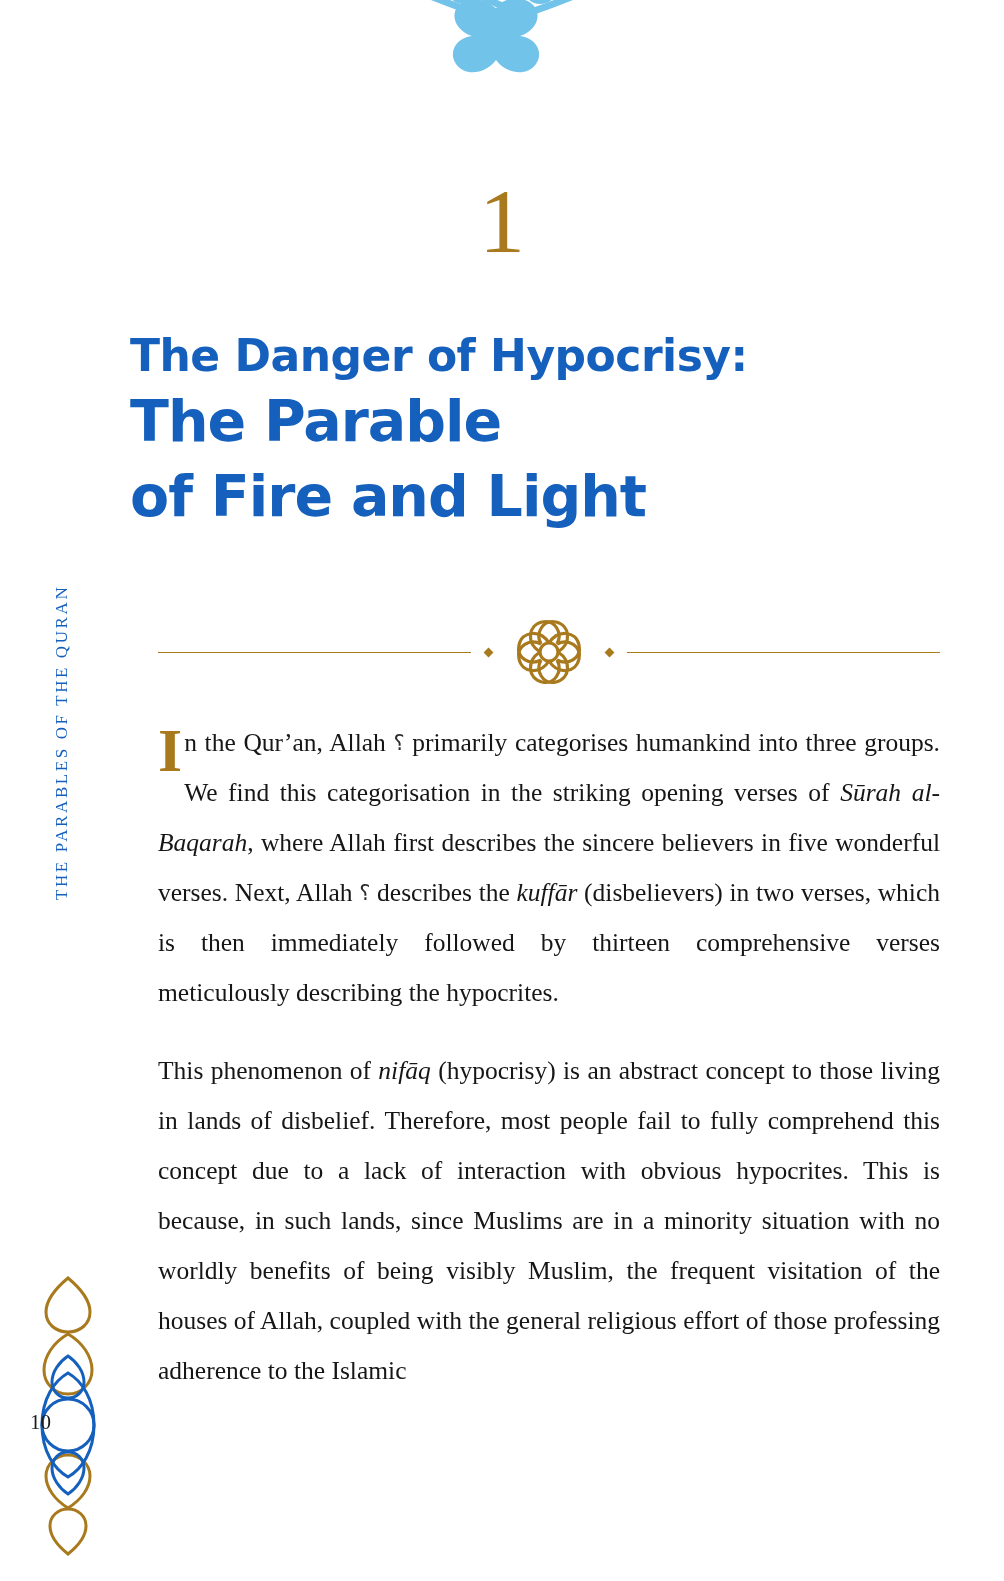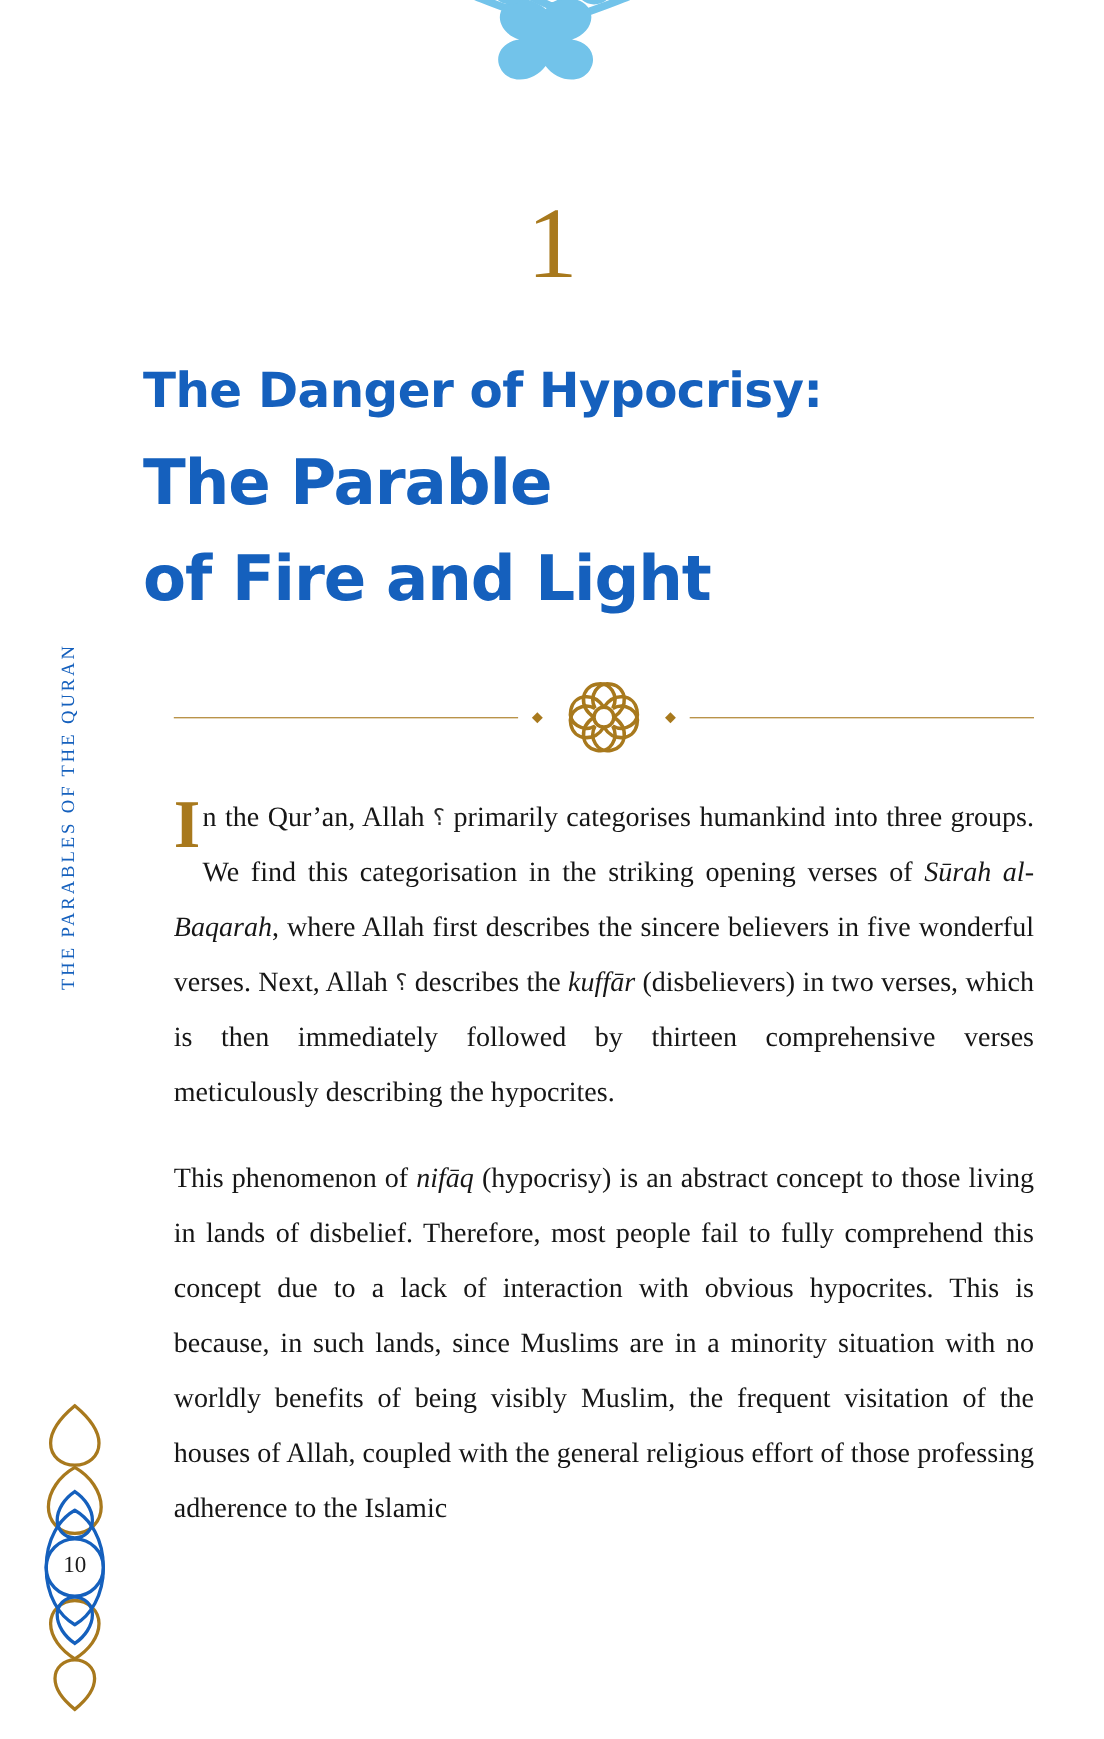--- a/index.html
+++ b/index.html
@@ -58,21 +58,21 @@
     color: #1560bd;
     letter-spacing: -0.5px;
   }
   .title-line-2 {
     font-family: "DejaVu Sans", sans-serif;
     font-weight: bold;
     font-size: 57px;
     line-height: 1.26;
     color: #1560bd;
     letter-spacing: -1px;
-    margin-top: 22px;
+    margin-top: 4px;
   }
 
   
   .divider {
     position: absolute;
     top: 612px;
     left: 158px;
     width: 782px;
     height: 80px;
     display: flex;
@@ -155,21 +155,20 @@
     left: 30px;
     top: 1272px;
     width: 76px;
     height: 290px;
   }
   .page-medallion .num {
     position: absolute;
     left: 0;
     top: 138px;
     width: 76px;
-    text-align: center;
     font-family: "Liberation Serif", serif;
     font-size: 21px;
     color: #1a1a1a;
   }
 </style>
 </head>
 <body>
 
 <div class="top-ornament">
   <svg width="420" height="260" viewBox="0 0 420 260">
@@ -188,21 +187,21 @@
       <path d="M270 0 c -10 24 -26 36 -46 44 c 20 -4 40 -14 52 -30 z"></path>
     </g>
   </svg>
 </div>
 
 <div class="chapter-number">1</div>
 
 <div class="title-block">
   <div class="title-line-1">The Danger of Hypocrisy:</div>
   <div class="title-line-2">The Parable</div>
-  <div class="title-line-2" style="margin-top:15px">of Fire and Light</div>
+  <div class="title-line-2" style="margin-top:3px">of Fire and Light</div>
 </div>
 
 <div class="divider">
   <div class="rule"></div>
   <div class="dot"></div>
   <div class="rosette">
     <svg width="86" height="76" viewBox="0 0 86 76">
       <g fill="none" stroke="#a8791d" stroke-width="3.2">
         <circle cx="43" cy="38" r="9"></circle>
         <path d="M43 29 c -9 -14 -27 -12 -30 2 c -3 13 11 21 22 15"></path>

